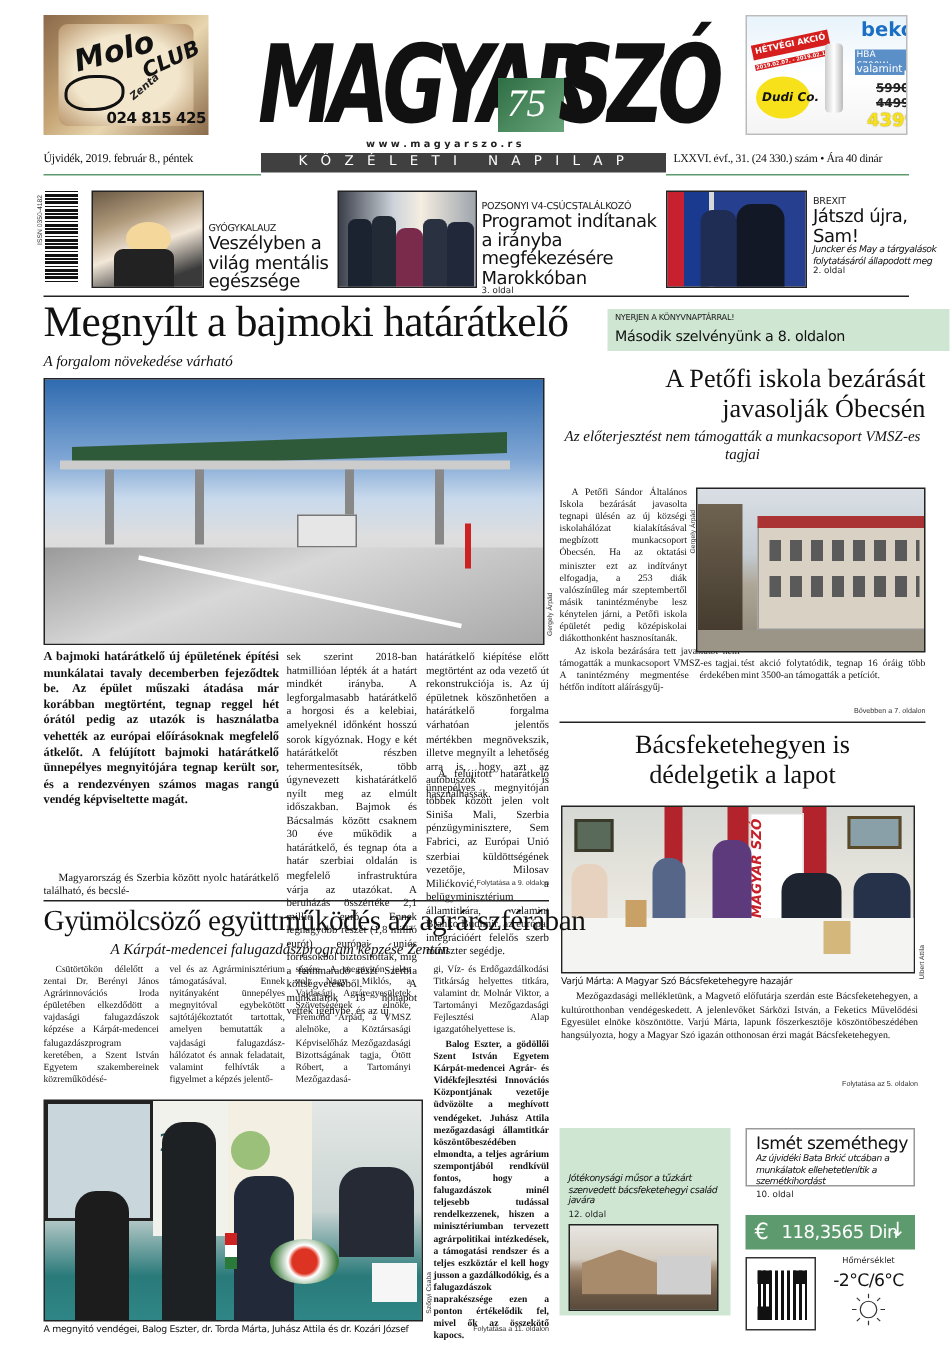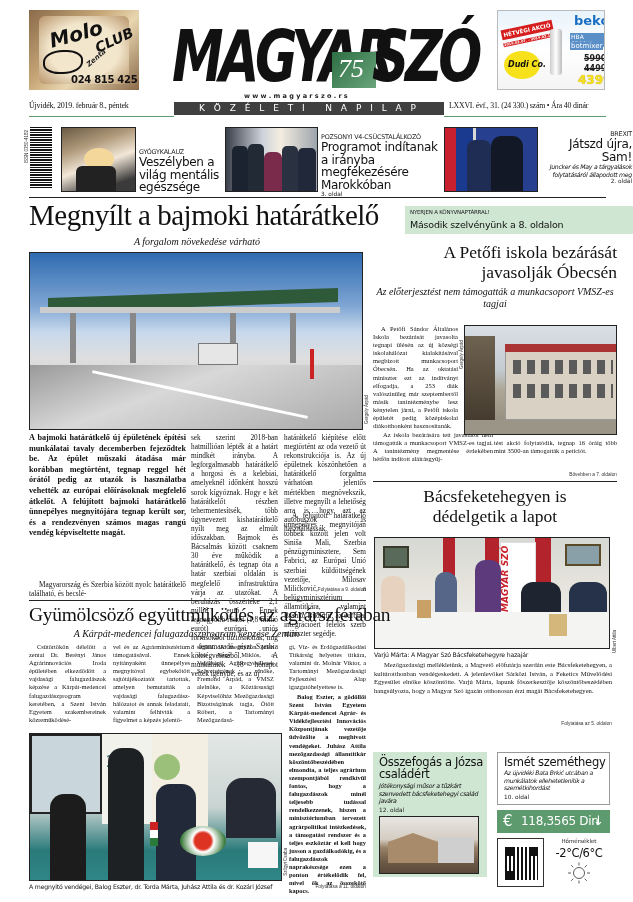--- a/index.html
+++ b/index.html
@@ -36,21 +36,21 @@
   <div class="abs serif" style="left:166px;top:38px;font-size:26px;font-style:italic;color:#fff;">75</div>
   <div class="abs sans" style="left:200px;top:2px;font-size:72px;font-weight:900;font-style:italic;color:#111;letter-spacing:-6px;line-height:76px;transform:scaleX(0.72);transform-origin:left top;">SZÓ</div>
   <div class="abs sans" style="left:72px;top:76px;font-size:6.5px;font-weight:bold;color:#222;white-space:pre;">w w w . m a g y a r s z o . r s</div>
 </div>
 
 <div class="abs" style="left:497px;top:10px;width:108px;height:80px;border:1px solid #bbb;background:linear-gradient(180deg,#e8f3fb,#fff 50%,#f4f4f4);overflow:hidden;">
   <div class="abs sans" style="left:3px;top:14px;width:52px;padding:2px 2px;font-size:5.5px;font-weight:bold;color:#fff;background:#d61e1e;transform:rotate(-12deg);text-align:center;">HÉTVÉGI AKCIÓ</div>
   <div class="abs sans" style="left:5px;top:27px;width:52px;font-size:3.5px;font-weight:bold;color:#fff;background:#d61e1e;transform:rotate(-12deg);text-align:center;">2019.02.07. - 2019.02.10.</div>
   <div class="abs sans" style="left:76px;top:2px;font-size:13px;font-weight:bold;color:#1a6fc4;">beko</div>
   <div class="abs sans" style="left:72px;top:22px;font-size:6px;color:#fff;background:#5a8fc8;padding:0 1px;">HBA 6700W</div>
-  <div class="abs sans" style="left:72px;top:31px;font-size:7px;color:#fff;background:#5a8fc8;padding:0 1px;">botmixer</div>
+  <div class="abs sans" style="left:72px;top:31px;font-size:7px;color:#fff;background:#5a8fc8;padding:0 1px;">valamint</div>
   <div class="abs" style="left:6px;top:40px;width:36px;height:28px;border-radius:50%;background:#f6e11b;"></div>
   <div class="abs sans" style="left:10px;top:49px;font-size:8px;font-weight:bold;font-style:italic;color:#111;">Dudi Co.</div>
   <div class="abs" style="left:52px;top:18px;width:12px;height:46px;background:linear-gradient(90deg,#ccc,#fff,#bbb);border-radius:3px;"></div>
   <div class="abs sans" style="left:86px;top:43px;font-size:8px;font-weight:bold;color:#222;text-decoration:line-through;">5990</div>
   <div class="abs sans" style="left:86px;top:53px;font-size:8px;font-weight:bold;color:#222;text-decoration:line-through;">4499</div>
   <div class="abs sans" style="left:80px;top:62px;font-size:12px;font-weight:bold;color:#f6e11b;text-shadow:0 0 1px #a08000;">4399</div>
 </div>
 
 <div class="abs serif" style="left:29px;top:101px;font-size:8px;color:#111;letter-spacing:-0.2px;">Újvidék, 2019. február 8., péntek</div>
 <div class="abs" style="left:174px;top:102px;width:270px;height:13px;background:#404040;">
@@ -82,30 +82,30 @@
 <div class="abs" style="left:321px;top:133px;width:118px;">
   <div class="kicker">POZSONYI V4-CSÚCSTALÁLKOZÓ</div>
   <div class="teaser-title">Programot indítanak a irányba megfékezésére Marokkóban</div>
   <div class="page-ref">3. oldal</div>
 </div>
 
 <div class="photo" style="left:444px;top:127px;width:94px;height:65px;background:linear-gradient(90deg,#c92030 0 12%,#1a3a8f 12% 30%,#d8d8d8 30% 34%,#26408f 34% 100%);">
   <div class="abs" style="left:22px;top:12px;width:24px;height:53px;background:#1f2d55;border-radius:8px 8px 0 0;"></div>
   <div class="abs" style="left:46px;top:8px;width:32px;height:57px;background:#121826;border-radius:10px 10px 0 0;"></div>
 </div>
-<div class="abs" style="left:542px;top:130px;width:90px;text-align:right;">
+<div class="abs" style="left:542px;top:130px;width:90px;">
   <div class="kicker">BREXIT</div>
   <div class="teaser-title">Játszd újra, Sam!</div>
   <div style="font-size:6.2px;line-height:7.6px;font-style:italic;font-family:'DejaVu Sans',sans-serif;color:#111;letter-spacing:-0.3px;">Juncker és May a tárgyalások folytatásáról állapodott meg</div>
   <div class="page-ref">2. oldal</div>
 </div>
 <div class="rule" style="left:29px;top:197px;width:577px;"></div>
 
 <div class="abs serif" style="left:29px;top:199px;width:336px;text-align:center;font-size:29px;color:#111;letter-spacing:-0.5px;white-space:nowrap;">Megnyílt a bajmoki határátkelő</div>
-<div class="abs serif" style="left:29px;top:236px;width:336px;text-align:center;font-size:10px;font-style:italic;">A forgalom növekedése várható</div>
+<div class="abs serif" style="left:29px;top:236px;width:336px;text-align:left;font-size:10px;font-style:italic;">A forgalom növekedése várható</div>
 
 <div class="photo" style="left:29px;top:252px;width:334px;height:178px;background:linear-gradient(180deg,#2f6bb0 0%,#7fa6d4 30%,#c8d9ec 45%,#dedede 60%,#bdbdbd 100%);">
   <div class="abs" style="left:18px;top:40px;width:290px;height:14px;background:#2e5a3a;transform:skewY(-2deg);"></div>
   <div class="abs" style="left:10px;top:54px;width:300px;height:6px;background:#ccc;"></div>
   <div class="abs" style="left:40px;top:60px;width:6px;height:50px;background:#888;"></div>
   <div class="abs" style="left:100px;top:60px;width:6px;height:50px;background:#888;"></div>
   <div class="abs" style="left:200px;top:60px;width:6px;height:50px;background:#888;"></div>
   <div class="abs" style="left:260px;top:60px;width:6px;height:50px;background:#888;"></div>
   <div class="abs" style="left:168px;top:90px;width:40px;height:22px;background:#e6e6e6;border:1px solid #777;"></div>
   <div class="abs" style="left:0;top:112px;width:334px;height:66px;background:linear-gradient(160deg,#9a9a9a,#d8d8d8 40%,#a8a8a8);"></div>
@@ -189,30 +189,29 @@
   <div class="abs" style="left:196px;top:44px;width:50px;height:60px;background:#252a34;border-radius:16px 16px 0 0;"></div>
   <div class="abs" style="left:150px;top:92px;width:46px;height:30px;border-radius:50%;background:radial-gradient(circle,#d32 30%,#fff 40%,#3a7a3a 80%);"></div>
   <div class="abs" style="left:120px;top:88px;width:8px;height:24px;background:linear-gradient(180deg,#c22 33%,#fff 33% 66%,#2a7a3a 66%);"></div>
   <div class="abs" style="left:218px;top:108px;width:30px;height:26px;background:#f6f6f6;"></div>
 </div>
 <div class="credit" style="left:283px;top:848px;">Szőgyi Csaba</div>
 <div class="caption" style="left:29px;top:883px;">A megnyitó vendégei, Balog Eszter, dr. Torda Márta, Juhász Attila és dr. Kozári József</div>
 <div class="abs cont" style="left:289px;top:884px;width:77px;">Folytatása a 11. oldalon</div>
 
 <div class="abs" style="left:373px;top:752px;width:114px;height:125px;background:#cfe6d2;">
-  <div class="abs sans" style="left:6px;top:4px;width:105px;font-size:11.5px;line-height:12px;color:#111;letter-spacing:-0.3px;">Összefogás a Józsa családért</div>
   <div class="abs sans" style="left:6px;top:30px;width:100px;font-size:6.2px;line-height:7.6px;font-style:italic;color:#111;letter-spacing:-0.3px;">Jótékonysági műsor a tűzkárt szenvedett bácsfeketehegyi család javára</div>
   <div class="abs page-ref" style="left:6px;top:55px;">12. oldal</div>
   <div class="abs" style="left:6px;top:64px;width:100px;height:58px;border:1px solid #222;background:linear-gradient(180deg,#e8e6e2 0%,#d4cdc2 40%,#9a8168 55%,#6d5a47 80%,#5a4a3a 100%);">
     <div class="abs" style="left:8px;top:16px;width:50px;height:30px;background:#a88b6a;clip-path:polygon(0 30%,50% 0,100% 30%,100% 100%,0 100%);"></div>
     <div class="abs" style="left:58px;top:20px;width:36px;height:26px;background:#cfcfcf;"></div>
   </div>
 </div>
 
-<div class="abs" style="left:497px;top:752px;width:113px;height:53px;border:1px solid #999;background:#fff;">
+<div class="abs" style="left:497px;top:752px;width:113px;height:39px;border:1px solid #999;background:#fff;">
   <div class="abs sans" style="left:6px;top:2px;font-size:11.5px;color:#111;white-space:nowrap;letter-spacing:-0.3px;">Ismét szeméthegy</div>
   <div class="abs sans" style="left:6px;top:16px;width:104px;font-size:6.1px;line-height:7.5px;font-style:italic;color:#111;letter-spacing:-0.3px;">Az újvidéki Bata Brkić utcában a munkálatok ellehetetlenítik a szemétkihordást</div>
   <div class="abs page-ref" style="left:6px;top:41px;">10. oldal</div>
 </div>
 
 <div class="abs" style="left:497px;top:810px;width:113px;height:23px;background:#5d9a6e;">
   <div class="abs sans" style="left:6px;top:2px;font-size:15px;color:#fff;">€</div>
   <div class="abs sans" style="left:24px;top:4px;font-size:12px;color:#fff;white-space:nowrap;letter-spacing:-0.3px;">118,3565 Din</div>
   <div class="abs sans" style="left:96px;top:3px;font-size:13px;color:#fff;">↓</div>
 </div>

